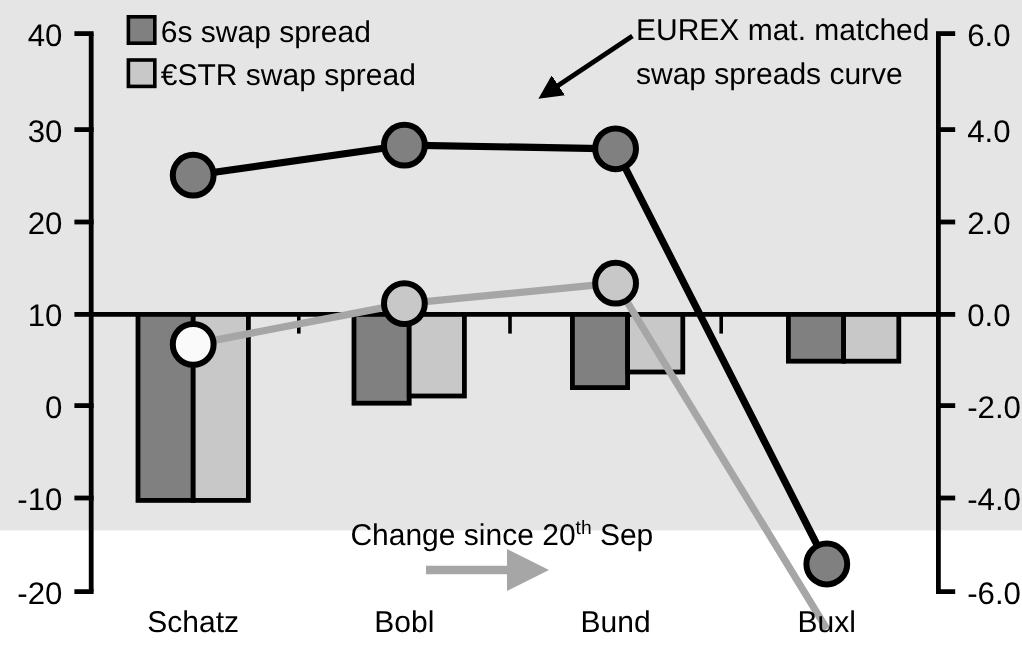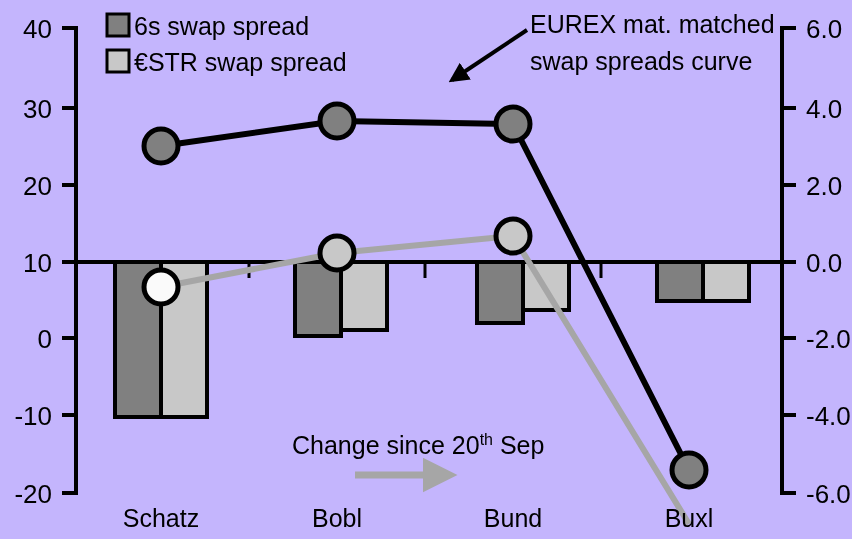--- a/index.html
+++ b/index.html
@@ -1,17 +1,17 @@
 <!DOCTYPE html>
 <html><head>
 <meta charset="utf-8">
 <style>
   html,body{margin:0;padding:0;background:#ffffff;}
   body{width:852px;height:539px;font-family:"Liberation Sans",sans-serif;overflow:hidden;}
-  #root{position:relative;width:852px;height:539px;background:#c4b5fd;}
+  #root{position:relative;width:852px;height:442px;background:#e5e5e5;}
   svg{display:block;}
   .tick-label{font-size:26px;fill:#000;font-family:"Liberation Sans",sans-serif;}
   .cat-label{font-size:25px;fill:#000;font-family:"Liberation Sans",sans-serif;text-anchor:middle;}
   .legend-text{font-size:25px;fill:#000;font-family:"Liberation Sans",sans-serif;}
   .anno-text{font-size:25px;fill:#000;font-family:"Liberation Sans",sans-serif;}
   .anno-sup{font-size:16px;fill:#000;font-family:"Liberation Sans",sans-serif;}
 </style>
 </head>
 <body>
 

